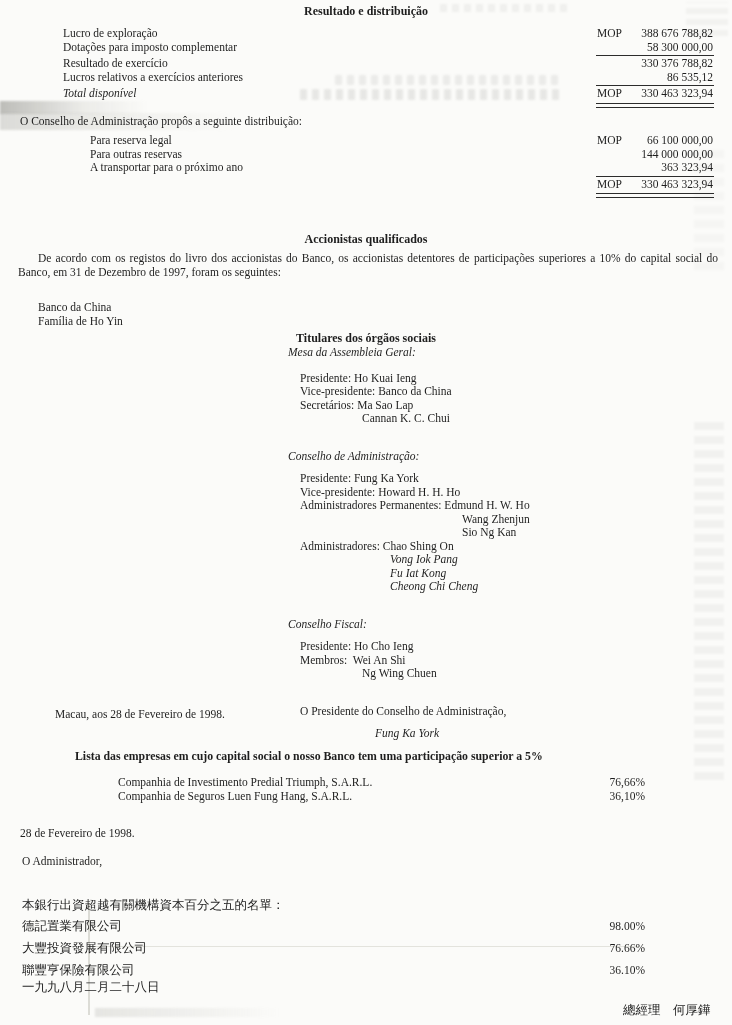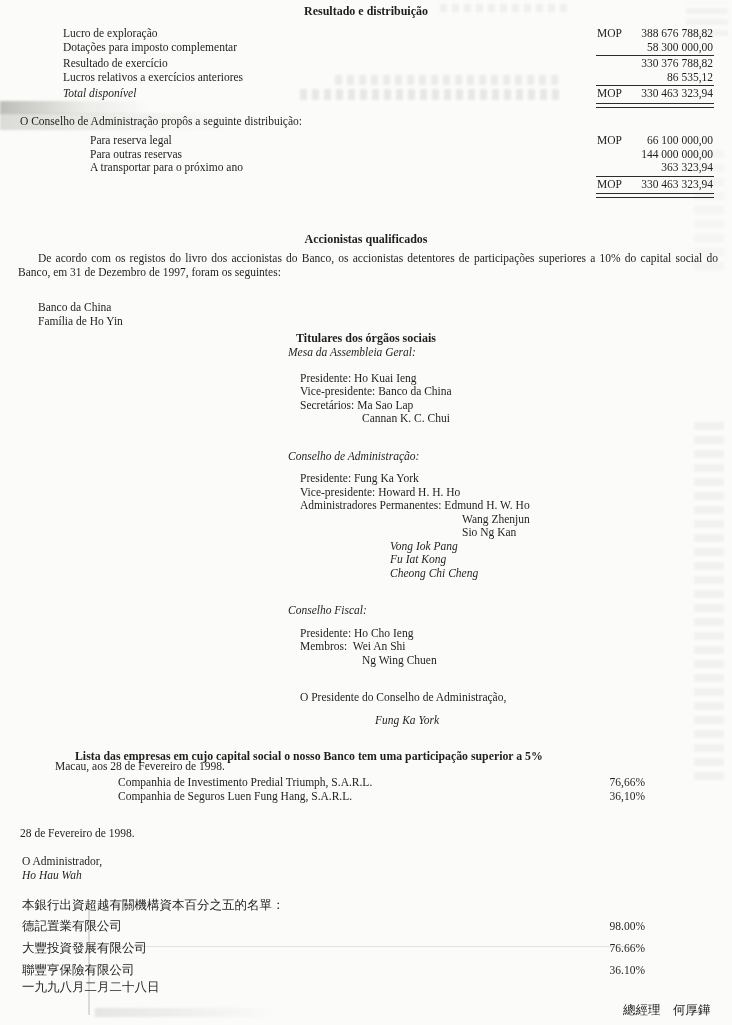--- a/index.html
+++ b/index.html
@@ -147,53 +147,53 @@
   <div class="oline ind-a">Vice-presidente: Banco da China</div>
   <div class="oline ind-a">Secretários: Ma Sao Lap</div>
   <div class="oline ind-b">Cannan K. C. Chui</div>
 
   <div class="oline ind-h mt-lg">Conselho de Administração:</div>
   <div class="oline ind-a mt-sm">Presidente: Fung Ka York</div>
   <div class="oline ind-a">Vice-presidente: Howard H. H. Ho</div>
   <div class="oline ind-a">Administradores Permanentes: Edmund H. W. Ho</div>
   <div class="oline ind-c">Wang Zhenjun</div>
   <div class="oline ind-c">Sio Ng Kan</div>
+  <div class="oline ind-a">Administradores: Chao Shing On</div>
   <div class="oline ind-d">Vong Iok Pang</div>
   <div class="oline ind-d">Fu Iat Kong</div>
   <div class="oline ind-d">Cheong Chi Cheng</div>
 
   <div class="oline ind-h mt-lg">Conselho Fiscal:</div>
   <div class="oline ind-a mt-sm">Presidente: Ho Cho Ieng</div>
   <div class="oline ind-a">Membros:  Wei An Shi</div>
   <div class="oline ind-b">Ng Wing Chuen</div>
 
   <div class="oline ind-a mt-lg">O Presidente do Conselho de Administração,</div>
   <div class="oline it mt-sm" style="margin-left:375px;">Fung Ka York</div>
 </div>
 
-<div class="abs" style="top:760px;left:55px;">Macau, aos 28 de Fevereiro de 1998.</div>
+<div class="abs" style="top:708px;left:55px;">Macau, aos 28 de Fevereiro de 1998.</div>
 
 <div class="abs bold" style="top:749px;left:75px;font-size:11.8px;">Lista das empresas em cujo capital social o nosso Banco tem uma participação superior a 5%</div>
 
 <div class="abs" style="top:776px;">
   <div class="ptrow">
     <span class="ptname">Companhia de Investimento Predial Triumph, S.A.R.L.</span>
     <span class="ptpct">76,66%</span>
   </div>
   <div class="ptrow">
     <span class="ptname">Companhia de Seguros Luen Fung Hang, S.A.R.L.</span>
     <span class="ptpct">36,10%</span>
   </div>
 </div>
 
 <div class="abs" style="top:827px;left:20px;">28 de Fevereiro de 1998.</div>
 
 <div class="abs" style="top:855px;left:22px;">
   <div class="oline" style="margin-left:0;">O Administrador,</div>
-  <div class="oline it" style="margin-left:0;">Ho Hau Wah</div>
 </div>
 
 <div class="abs cn" style="top:897px;left:22px;">本銀行出資超越有關機構資本百分之五的名單：</div>
 
 <div class="abs" style="top:915px;">
   <div class="cnrow">
     <span class="cnname">德記置業有限公司</span>
     <span class="cnpct">98.00%</span>
   </div>
   <div class="cnrow">

